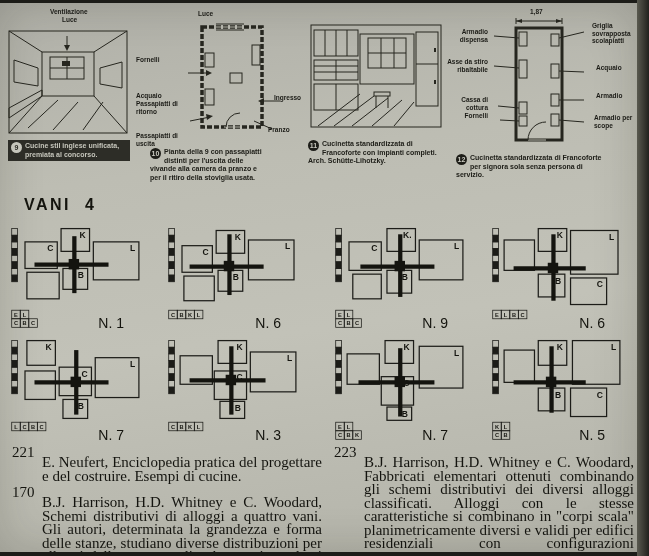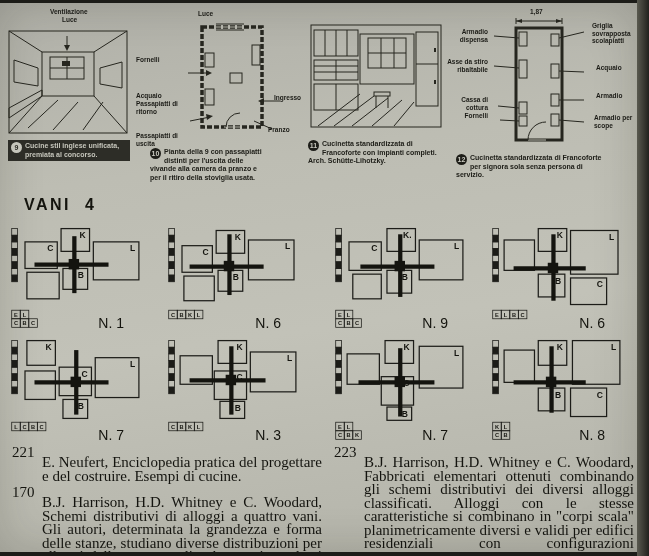--- a/index.html
+++ b/index.html
@@ -467,21 +467,21 @@
         <rect x="58" y="46" width="11" height="11" fill="#14140f"></rect>
         <rect x="2" y="94" width="9" height="9" fill="none" stroke="#1c1c18" stroke-width="0.8"></rect>
         <text x="6.5" y="101" text-anchor="middle" font-size="6" font-weight="bold" fill="#14140f">K</text>
         <rect x="11" y="94" width="9" height="9" fill="none" stroke="#1c1c18" stroke-width="0.8"></rect>
         <text x="15.5" y="101" text-anchor="middle" font-size="6" font-weight="bold" fill="#14140f">L</text>
         <rect x="2" y="103" width="9" height="9" fill="none" stroke="#1c1c18" stroke-width="0.8"></rect>
         <text x="6.5" y="110" text-anchor="middle" font-size="6" font-weight="bold" fill="#14140f">C</text>
         <rect x="11" y="103" width="9" height="9" fill="none" stroke="#1c1c18" stroke-width="0.8"></rect>
         <text x="15.5" y="110" text-anchor="middle" font-size="6" font-weight="bold" fill="#14140f">B</text>
       </svg>
-    <span class="plan-label">N. 8</span>
+    <span class="plan-label">N. 5</span>
   </div>
 
   <div class="bib" style="left:12px;top:443px;width:310px">
     <div class="bib-entry">
       <span class="bib-num">221</span>
       <span class="bib-text">E. Neufert, Enciclopedia pratica del progettare e del costruire. Esempi di cucine.</span>
     </div>
     <div class="bib-entry">
       <span class="bib-num">170</span>
       <span class="bib-text">B.J. Harrison, H.D. Whitney e C. Woodard, Schemi distributivi di alloggi a quattro vani. Gli autori, determinata la grandezza e forma delle stanze, studiano diverse distribuzioni per alloggi dello stesso taglio che, se rispondenti ai</span>

